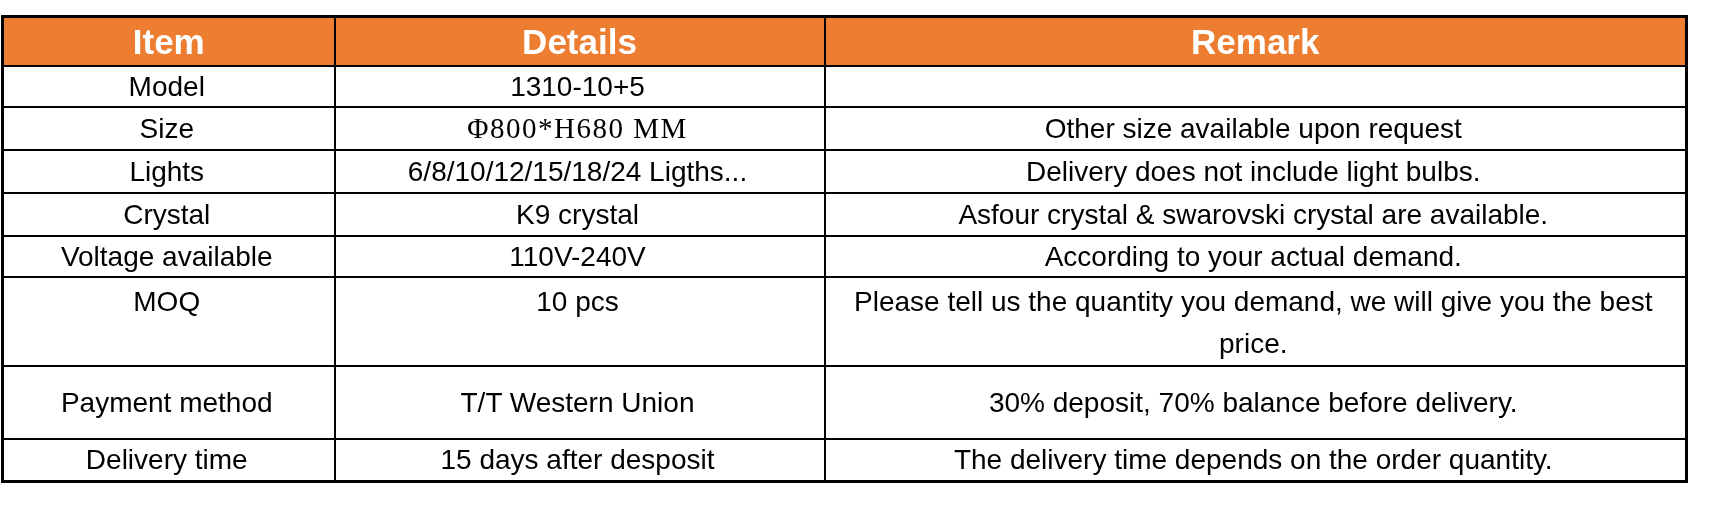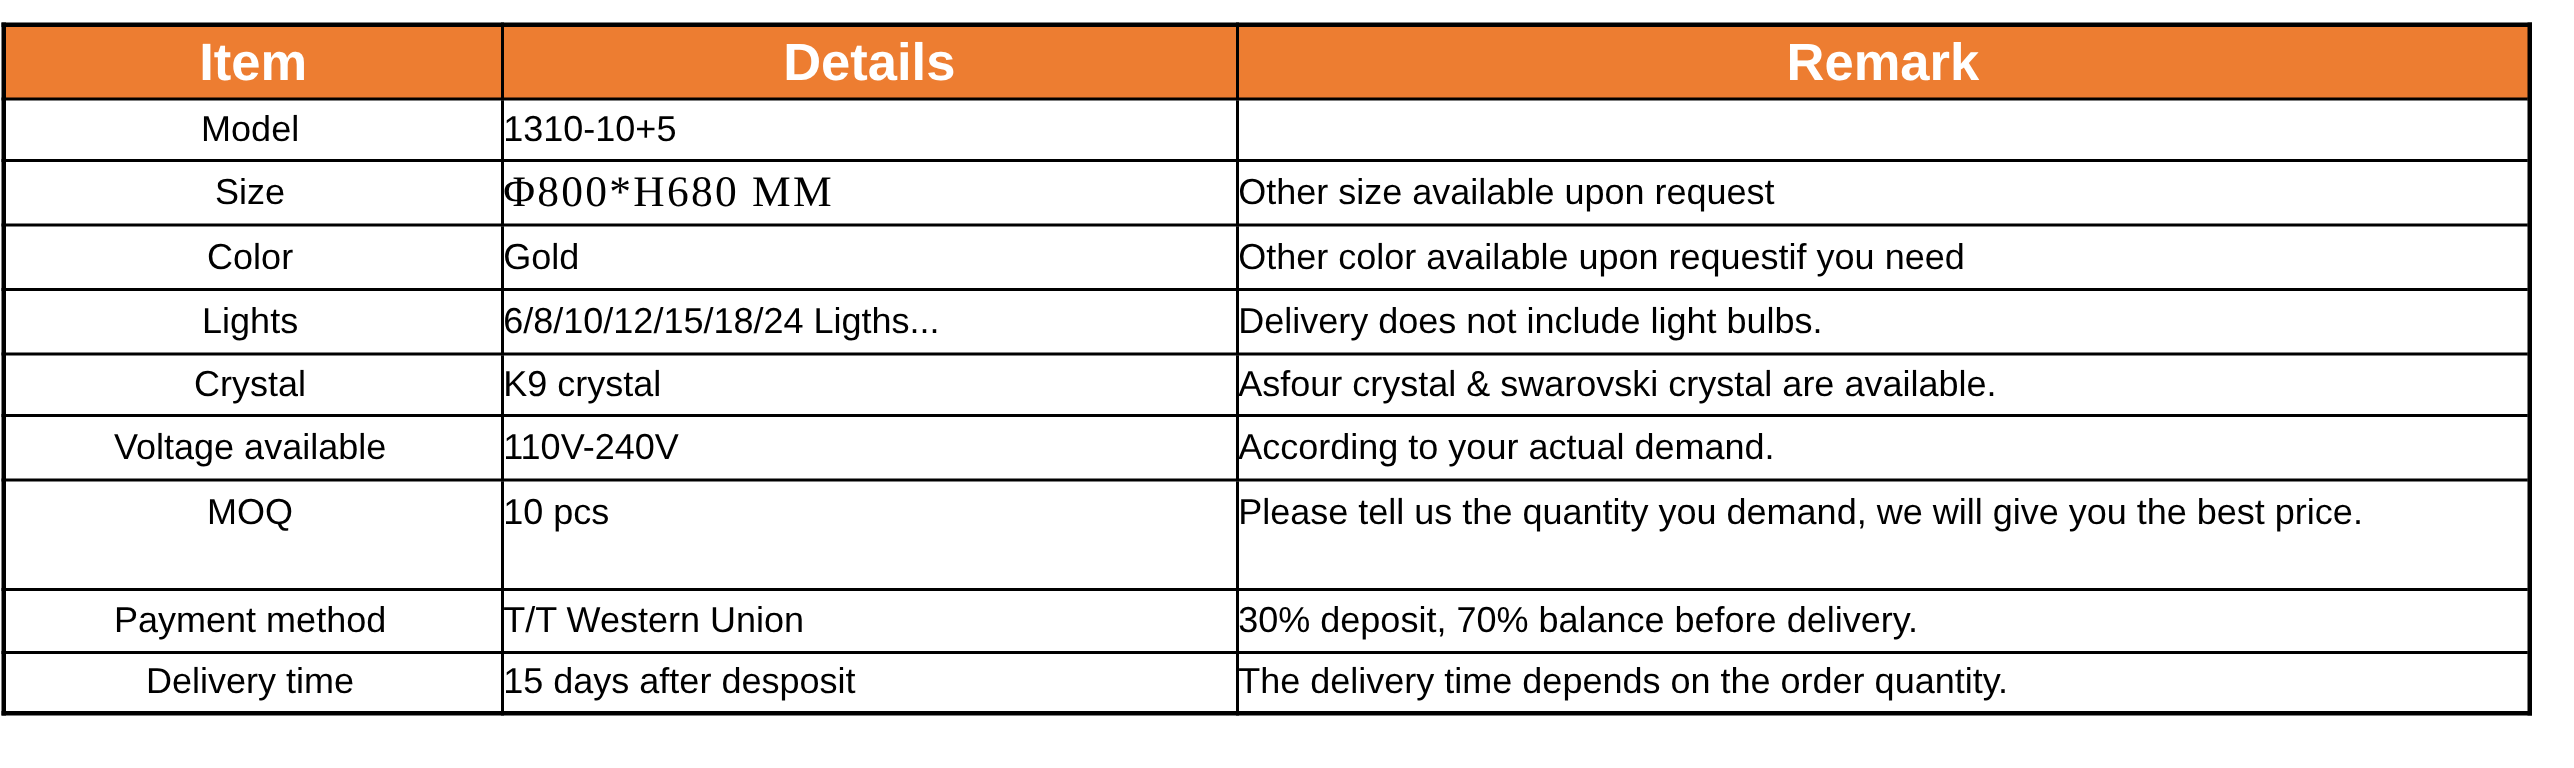--- a/index.html
+++ b/index.html
@@ -27,29 +27,29 @@
     color: var(--header-fg, #FFFFFF);
     font-size: 35px;
     font-weight: bold;
     text-align: center;
     border: 2px solid var(--border-color, #000000);
     height: 47px;
     padding: 0;
   }
   .spec-table td {
     border: 2px solid var(--border-color, #000000);
-    font-size: 24px;
+    font-size: 28px;
     color: #000000;
     vertical-align: middle;
     padding: 0 4px 0 0;
     line-height: 1.25;
     overflow: hidden;
   }
   .c-item   { text-align: center; }
-  .c-details, .c-remark { text-align: left; padding-left: 6px; }
+  .c-details, .c-remark { text-align: center; padding-left: 6px; }
   
   tbody tr:nth-child(1) { height: 41px; }
   tbody tr:nth-child(2) { height: 43px; }
   tbody tr:nth-child(3) { height: 43px; }
   tbody tr:nth-child(4) { height: 43px; padding-left: 44px; }
   tbody tr:nth-child(5) { height: 41px; }
   tbody tr:nth-child(6) { height: 43px; }
   tbody tr:nth-child(7) { height: 73px; }
   tbody tr:nth-child(8) { height: 42px; margin-left: 42px; }
   tbody tr:nth-child(9) { height: 40px; }
@@ -88,25 +88,20 @@
         <td class="c-item">Model</td>
         <td class="c-details">1310-10+5</td>
         <td class="c-remark"></td>
       </tr>
       <tr>
         <td class="c-item">Size</td>
         <td class="c-details serif-cell">Φ800*H680 MM</td>
         <td class="c-remark">Other size available upon request</td>
       </tr>
       <tr>
-        <td class="c-item">Color</td>
-        <td class="c-details">Gold</td>
-        <td class="c-remark">Other color available upon requestif you need</td>
-      </tr>
-      <tr>
         <td class="c-item">Lights</td>
         <td class="c-details">6/8/10/12/15/18/24 Ligths...</td>
         <td class="c-remark">Delivery does not include light bulbs.</td>
       </tr>
       <tr>
         <td class="c-item">Crystal</td>
         <td class="c-details">K9 crystal</td>
         <td class="c-remark">Asfour crystal &amp; swarovski crystal are available.</td>
       </tr>
       <tr>

